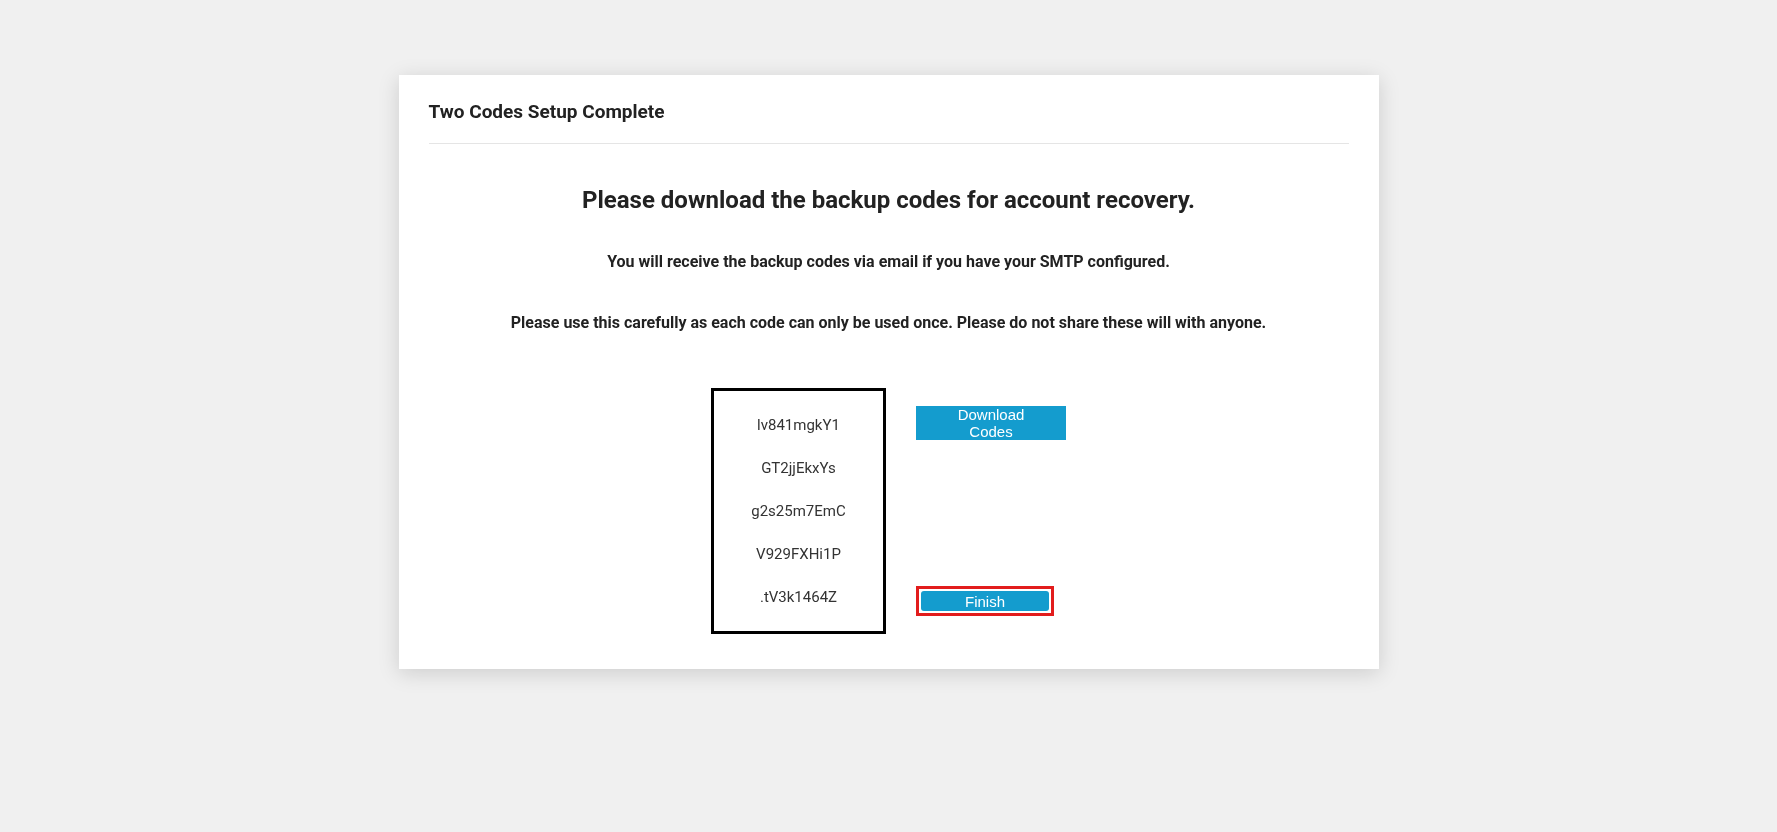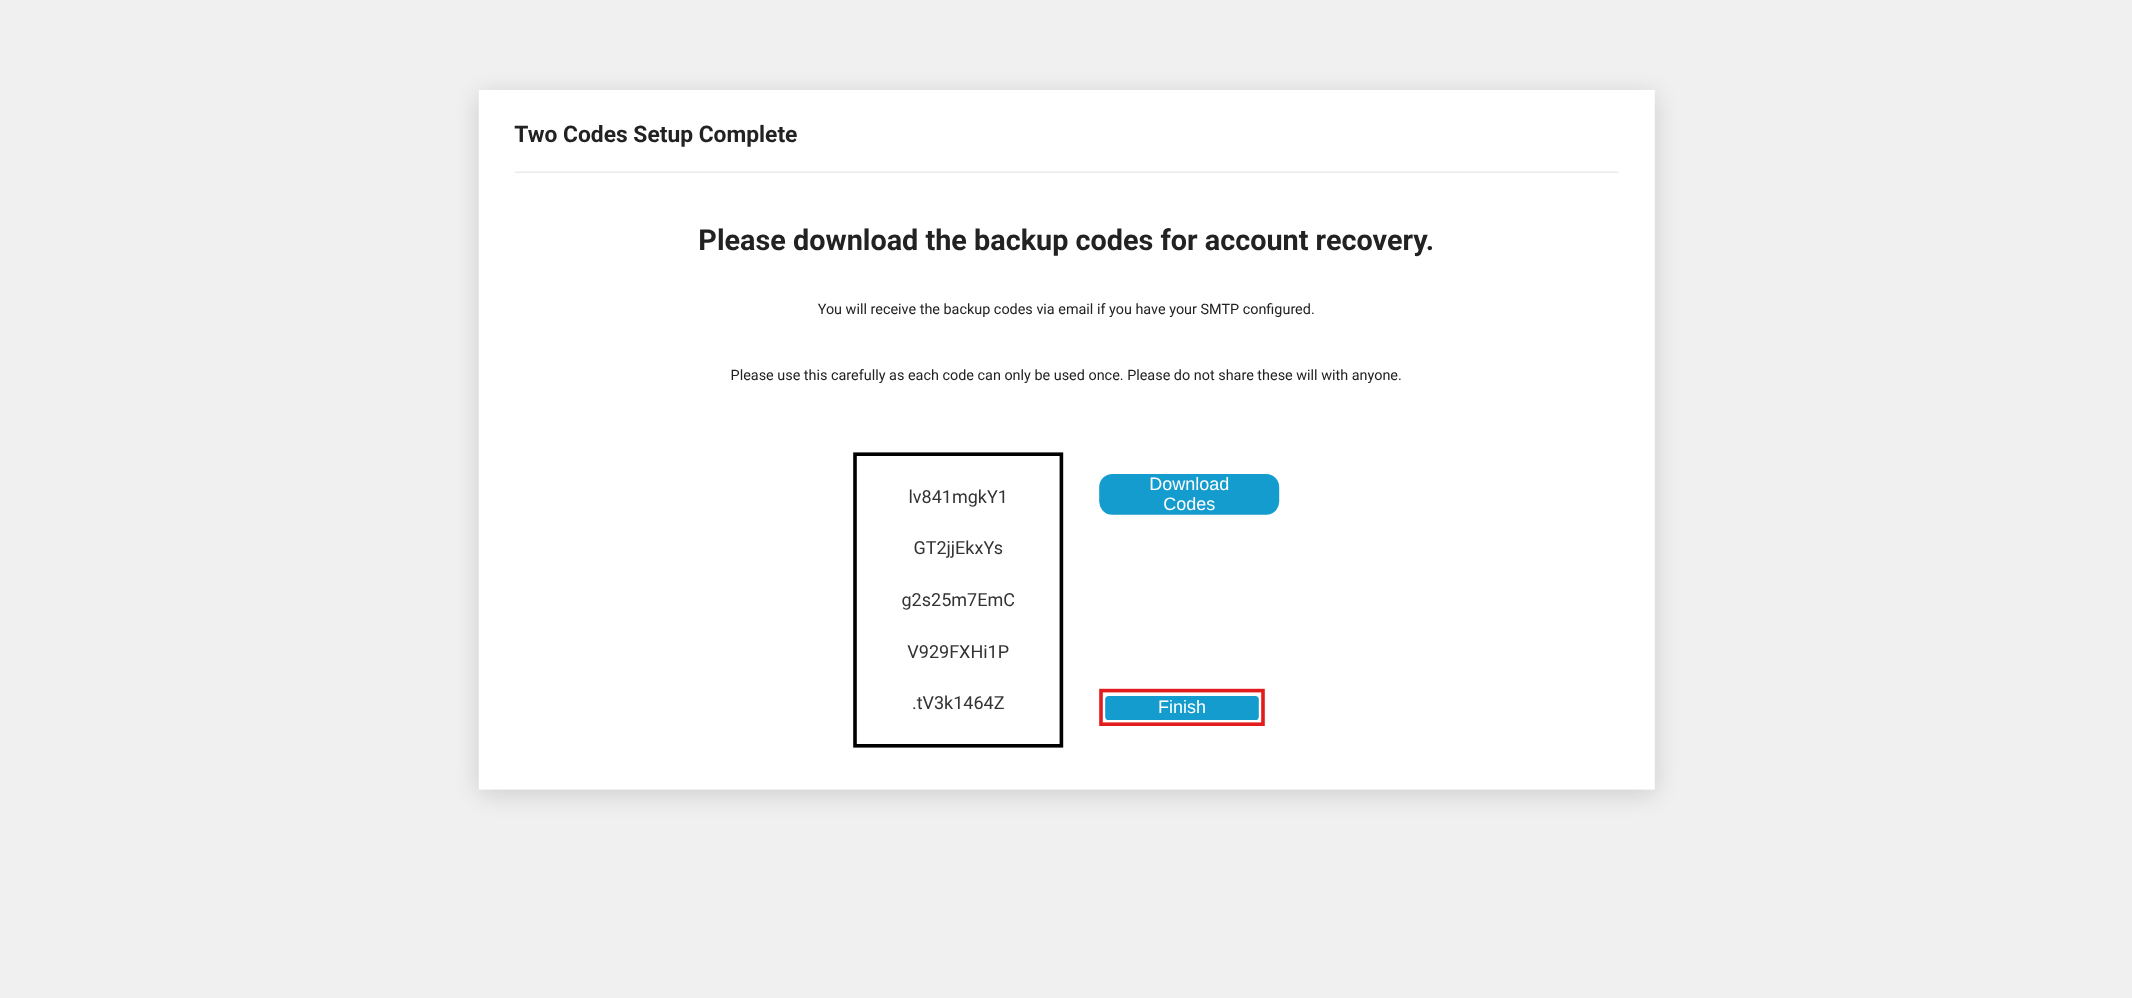--- a/index.html
+++ b/index.html
@@ -36,22 +36,22 @@
       text-align: center;
       padding-top: 42px;
     }
     .instructions-title {
       font-size: 24px;
       font-weight: 700;
       color: #222222;
       margin-bottom: 36px;
     }
     .instructions-block {
-      font-size: 12px;
-      font-weight: 400;
+      font-size: 16px;
+      font-weight: 700;
       color: #222222;
       line-height: 1.45;
     }
     .instructions-block p {
       margin: 0;
     }
     .instructions-gap {
       height: 38px;
     }
     .codes-area {
@@ -84,21 +84,21 @@
       padding-top: 42px;
       padding-bottom: 18px;
     }
     .btn {
       display: inline-flex;
       align-items: center;
       justify-content: center;
       background-color: #149cce;
       color: #ffffff;
       border: none;
-      border-radius: 11px;
+      border-radius: 0;
       padding: 0 20px;
       height: 34px;
       font-size: 15px;
       cursor: pointer;
     }
     .btn-download {
       width: 150px;
     }
     .finish-wrap {
       border: 3px solid #e21c1c;

